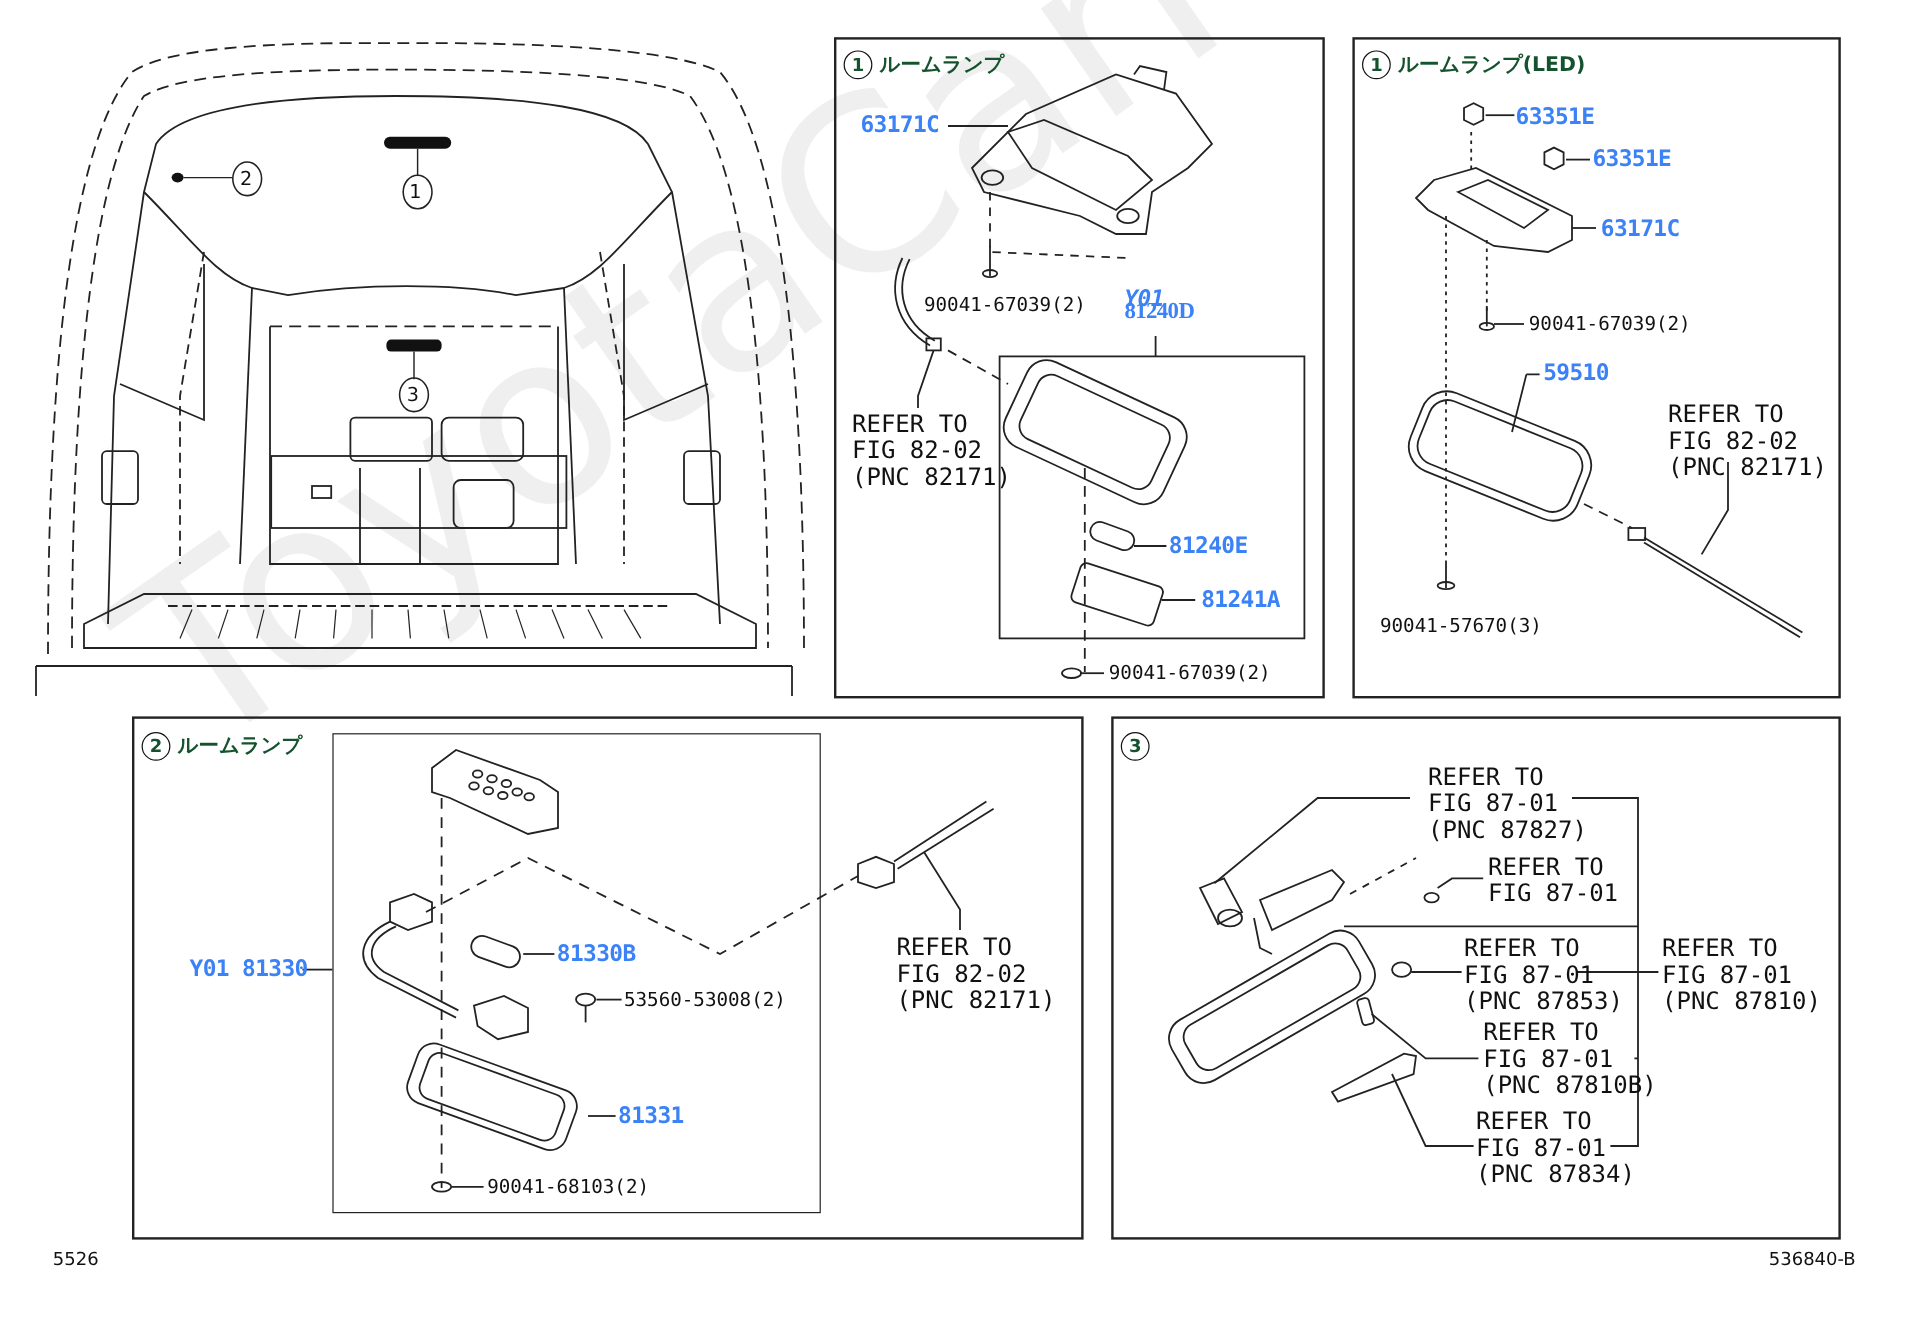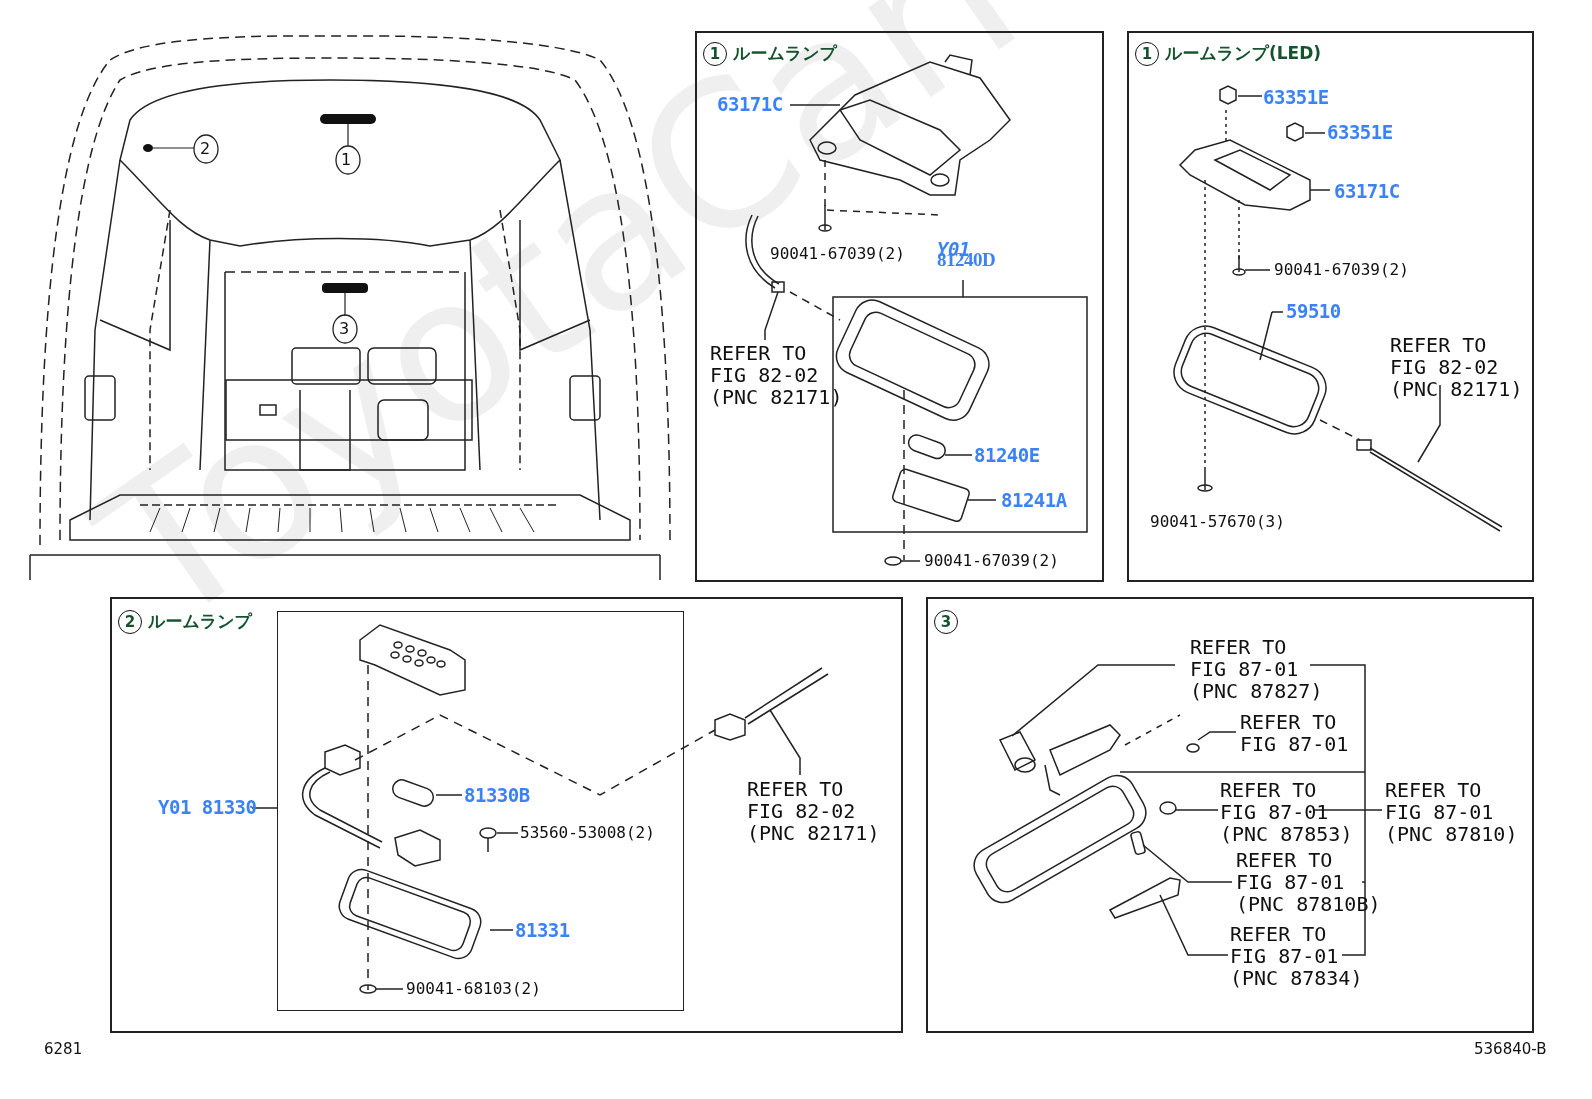--- a/index.html
+++ b/index.html
@@ -312,14 +312,14 @@
 <div class="ref" style="left:1385px;top:779px;">REFER TO
 FIG 87-01
 (PNC 87810)</div>
 <div class="ref" style="left:1236px;top:849px;">REFER TO
 FIG 87-01
 (PNC 87810B)</div>
 <div class="ref" style="left:1230px;top:923px;">REFER TO
 FIG 87-01
 (PNC 87834)</div>
 
-<div class="foot" style="left:44px;top:1040px;">6281</div>
+<div class="foot" style="left:44px;top:1040px;">5526</div>
 <div class="foot" style="left:1474px;top:1040px;">536840-B</div>
 
 </body></html>

